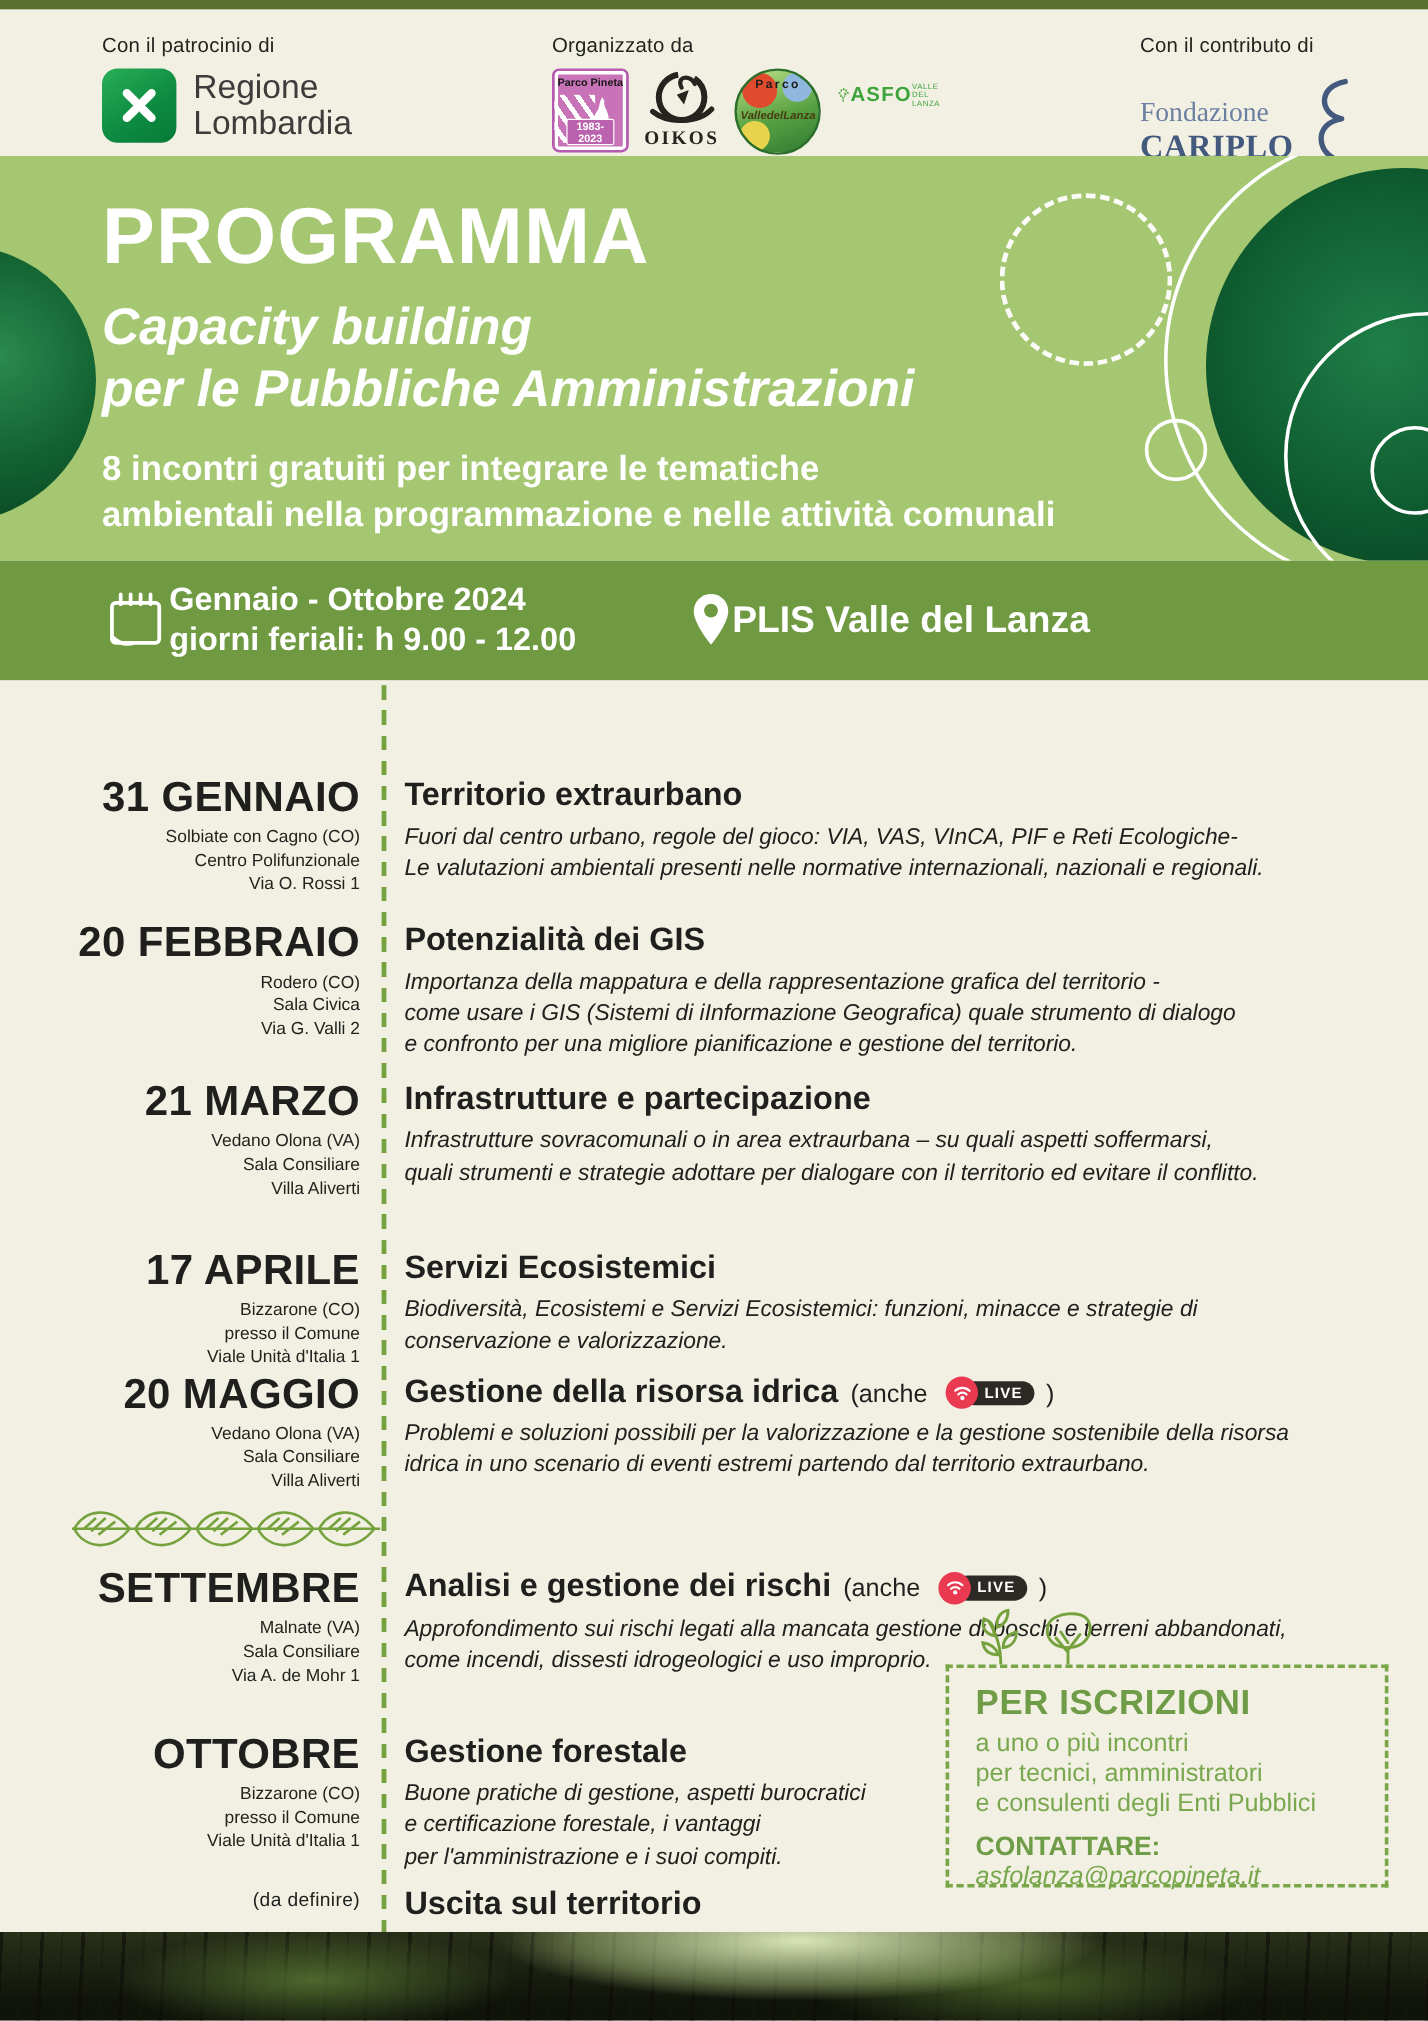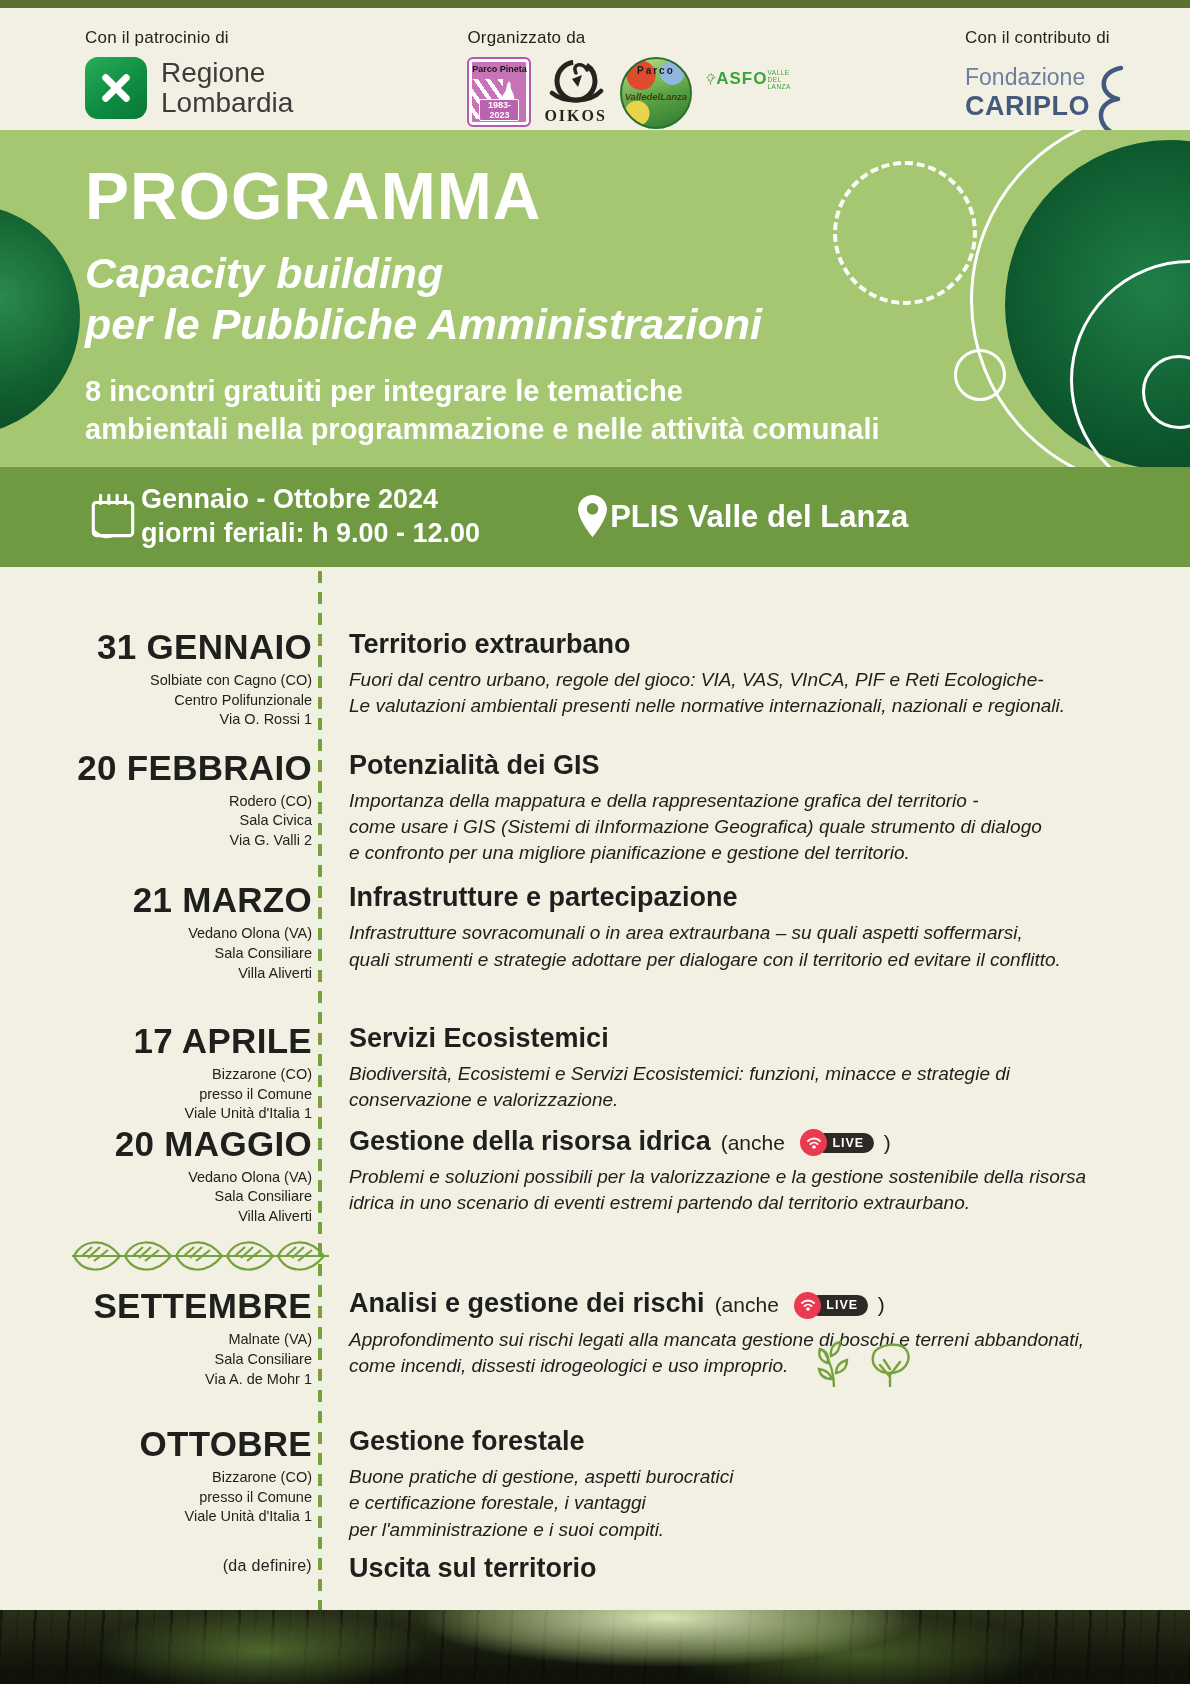--- a/index.html
+++ b/index.html
@@ -48,21 +48,21 @@
       radial-gradient(circle at 22% 80%, #e8d44c 0 16%, transparent 17%),
       linear-gradient(160deg,#bfe08a,#58a243 55%,#2f7a33); }
   .vdl-top { position:absolute; top:6px; width:100%; text-align:center;
     font-size:10px; font-weight:bold; color:#1c1c1c; letter-spacing:2px; }
   .vdl-name { position:absolute; top:32px; width:100%; text-align:center;
     font-size:9.5px; font-weight:bold; font-style:italic; color:#473c10; }
   .asfo { display:flex; flex-direction:row; align-items:center; width:86px; }
   .asfo-name { font-size:17px; font-weight:bold; color:#3da43c; letter-spacing:1px; }
   .asfo-sub { font-size:6.5px; color:#3da43c; letter-spacing:.5px; }
 
-  .cariplo-row { display:flex; align-items:flex-start; margin-top:16px; }
+  .cariplo-row { display:flex; align-items:flex-end; gap:12px; margin-top:16px;font-family:Liberation Serif, serif; }
   .cariplo-f { font-size:23px; color:#6b7fa3; }
   .cariplo-c { font-size:27px; font-weight:bold; color:#44597e; letter-spacing:.5px; }
 
   
   .hero { height:337px; background:#a5c771; position:relative; overflow:hidden;
           padding:28px 0 0 85px; }
   .hero-title { font-size:66px; font-weight:bold; color:#fff; letter-spacing:1px;
                 position:relative; z-index:2; }
   .hero-subtitle { margin-top:14px; font-size:43px; font-weight:bold; font-style:italic;
                    color:#fff; line-height:1.18; position:relative; z-index:2; }
@@ -90,21 +90,21 @@
                padding-left:85px; color:#fff; }
   .ib-group { display:flex; align-items:center; }
   .ib-dates { font-size:27px; font-weight:bold; line-height:1.25; }
   .ib-loc-group { margin-left:95px; }
   .ib-loc { font-size:31px; font-weight:bold;text-align:right; }
 
   
   .body-sec { height:1043px; position:relative; background:#f1f0e3; }
   .vline { position:absolute; left:318px; top:4px; bottom:0; width:4px;
     background:repeating-linear-gradient(#76a23e 0 12px, transparent 12px 21px); }
-  .schedule { padding-top:62px; position:relative;margin-left:12px; }
+  .schedule { padding-top:80px; position:relative; }
   .entry { display:flex; }
   .e-left { width:300px; flex:none; text-align:right; }
   .e-right { flex:1; padding-left:37px; padding-right:20px; }
   .entry-date { font-size:35px; font-weight:bold; letter-spacing:.3px; line-height:1; }
   .entry-date.small-date { font-size:16px; font-weight:400; line-height:1.6; }
   .entry-loc { margin-top:7px; font-size:14.5px; line-height:1.35; color:#22221f; }
   .entry-topic { font-size:27px; font-weight:bold; line-height:1.15;
                  display:flex; align-items:center; flex-wrap:wrap; }
   .entry-desc { margin-top:7px; font-size:19px; font-style:italic; line-height:1.38;
                 color:#20201e; }
@@ -449,16 +449,24 @@
         <path d="M22,48 C22,34 19,24 12,12"></path>
         <path d="M16,24 C8,22 6,16 8,10 C14,12 17,17 16,24 Z"></path>
         <path d="M19,17 C18,9 22,4 28,3 C28,10 25,15 19,17 Z"></path>
         <path d="M24,34 C31,33 35,28 35,21 C28,23 24,27 24,34 Z"></path>
         <path d="M20,40 C12,40 8,36 7,30 C14,31 18,34 20,40 Z"></path>
         <path d="M78,48 V34 M78,38 L68,26 M78,36 L88,23 M78,30 L72,21"></path>
         <path d="M78,34 C64,34 58,24 62,14 C66,5 90,2 95,12 C100,22 92,34 78,34 Z"></path>
       </g>
     </svg>
 
+    <div class="reg-box">
+      <div class="reg-title">PER ISCRIZIONI</div>
+      <div class="reg-body pre">a uno o più incontri
+per tecnici, amministratori
+e consulenti degli Enti Pubblici</div>
+      <div class="reg-contact">CONTATTARE:</div>
+      <div class="reg-email">asfolanza@parcopineta.it</div>
+    </div>
   </div>
 
   <div class="photo"></div>
 </div>
 
 </body></html>

